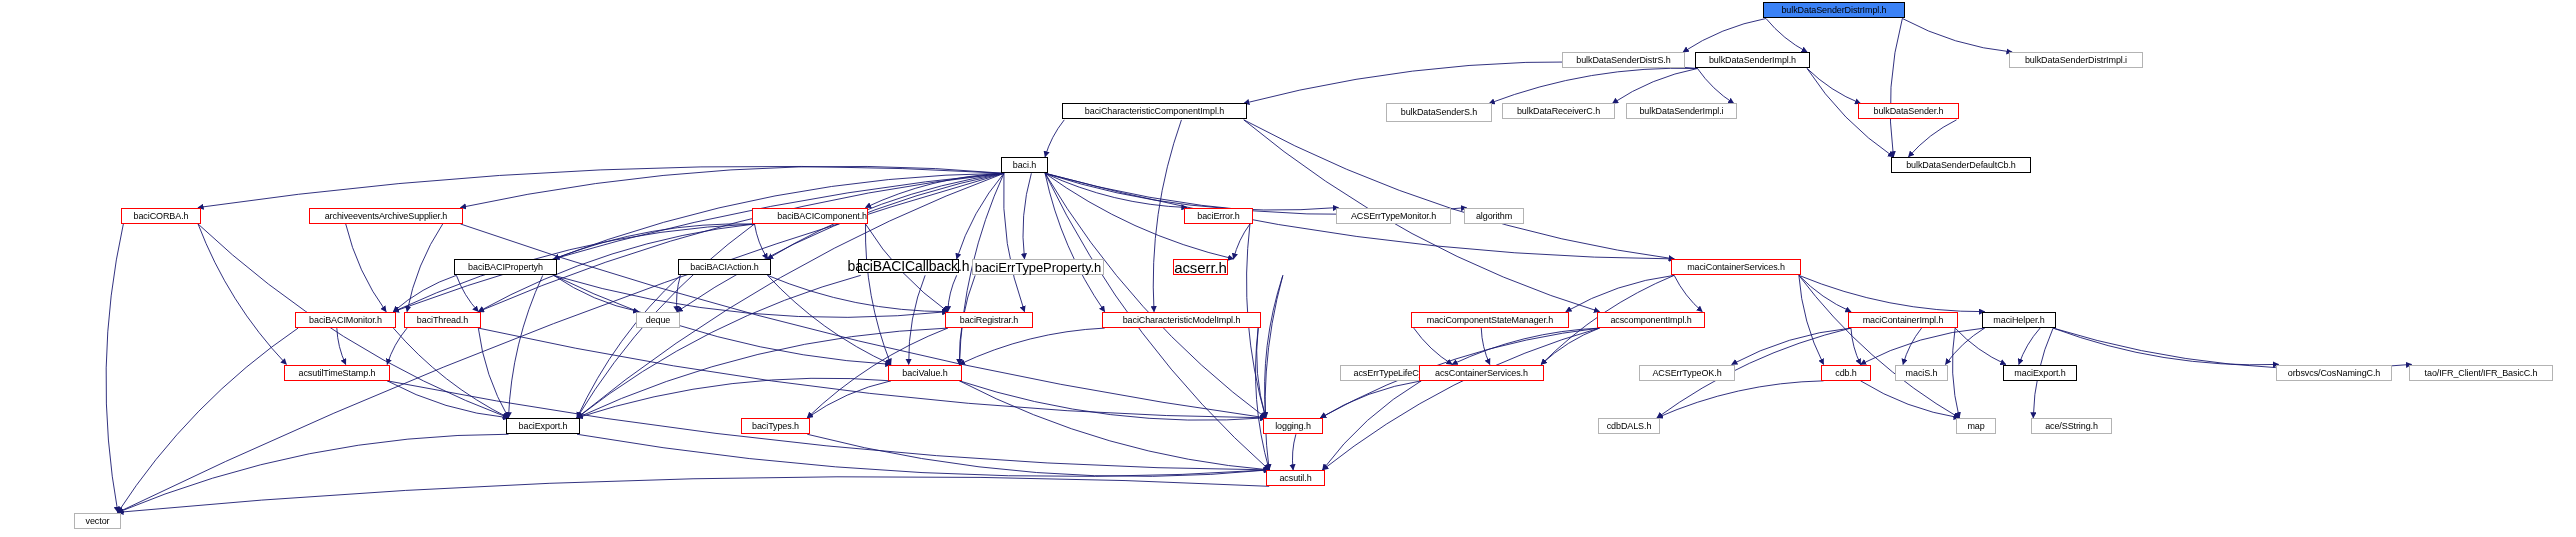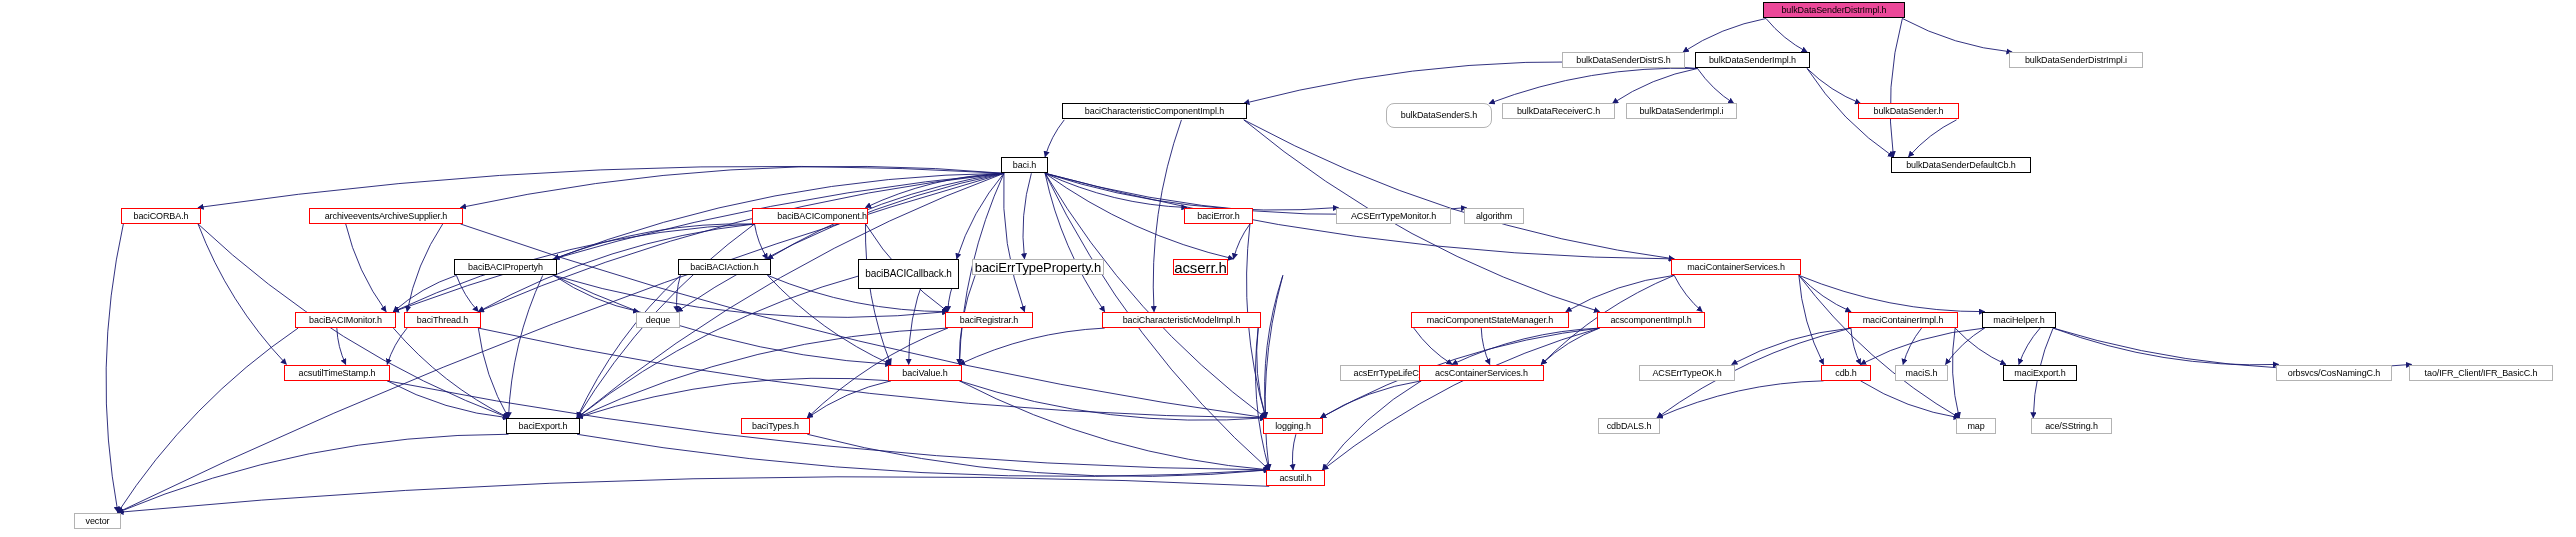--- a/index.html
+++ b/index.html
@@ -40,21 +40,21 @@
     align-items: center;
     justify-content: center;
     background: #ffffff;
     white-space: nowrap;
     font-family: "Liberation Sans", sans-serif;
     letter-spacing: -0.1px;
     color: #000000;
     line-height: 1;
   }
   .gnode.root {
-    background: #ec4899;
+    background: #3b82f6;
     border: 0.7px solid #000000;
   }
   .gnode.normal {
     border: 0.7px solid #000000;
   }
   .gnode.truncated {
     border: 0.7px solid #ff0000;
   }
   .gnode.external {
     border: 0.7px solid #b3b3b3;
@@ -204,21 +204,21 @@
       </div>
       <div class="gnode normal" style="left: 1695px; top: 52px; width: 115px; height: 16.4px; font-size: 9px;">
         <span class="lbl">bulkDataSenderImpl.h</span>
       </div>
       <div class="gnode external" style="left: 2009px; top: 52px; width: 134px; height: 16.4px; font-size: 9px;">
         <span class="lbl">bulkDataSenderDistrImpl.i</span>
       </div>
       <div class="gnode normal" style="left: 1062px; top: 103px; width: 185px; height: 16.4px; font-size: 9px;">
         <span class="lbl">baciCharacteristicComponentImpl.h</span>
       </div>
-      <div class="gnode external" style="left: 1386px; top: 103px; width: 106px; height: 25px; font-size: 9px; border-radius: 8px;">
+      <div class="gnode external" style="left: 1386px; top: 103px; width: 106px; height: 19px; font-size: 9px;">
         <span class="lbl">bulkDataSenderS.h</span>
       </div>
       <div class="gnode external" style="left: 1502px; top: 103px; width: 113px; height: 16.4px; font-size: 9px;">
         <span class="lbl">bulkDataReceiverC.h</span>
       </div>
       <div class="gnode external" style="left: 1626px; top: 103px; width: 111px; height: 16.4px; font-size: 9px;">
         <span class="lbl">bulkDataSenderImpl.i</span>
       </div>
       <div class="gnode truncated" style="left: 1858px; top: 103px; width: 101px; height: 16.4px; font-size: 9px;">
         <span class="lbl">bulkDataSender.h</span>
@@ -246,21 +246,21 @@
       </div>
       <div class="gnode external" style="left: 1464px; top: 208px; width: 60px; height: 16.4px; font-size: 9px;">
         <span class="lbl">algorithm</span>
       </div>
       <div class="gnode normal" style="left: 454px; top: 259px; width: 103px; height: 16.4px; font-size: 9px;">
         <span class="lbl">baciBACIPropertyh</span>
       </div>
       <div class="gnode normal" style="left: 678px; top: 259px; width: 93px; height: 16.4px; font-size: 9px;">
         <span class="lbl">baciBACIAction.h</span>
       </div>
-      <div class="gnode normal" style="left: 858px; top: 259px; width: 101px; height: 30px; font-size: 10px;">
+      <div class="gnode normal" style="left: 858px; top: 259px; width: 101px; height: 14px; font-size: 14px;">
         <span class="lbl">baciBACICallback.h</span>
       </div>
       <div class="gnode external" style="left: 972px; top: 259px; width: 132px; height: 16.4px; font-size: 13px;">
         <span class="lbl">baciErrTypeProperty.h</span>
       </div>
       <div class="gnode truncated" style="left: 1173px; top: 259px; width: 55px; height: 16.4px; font-size: 15px;">
         <span class="lbl">acserr.h</span>
       </div>
       <div class="gnode truncated" style="left: 1671px; top: 259px; width: 130px; height: 16.4px; font-size: 9px;">
         <span class="lbl">maciContainerServices.h</span>

